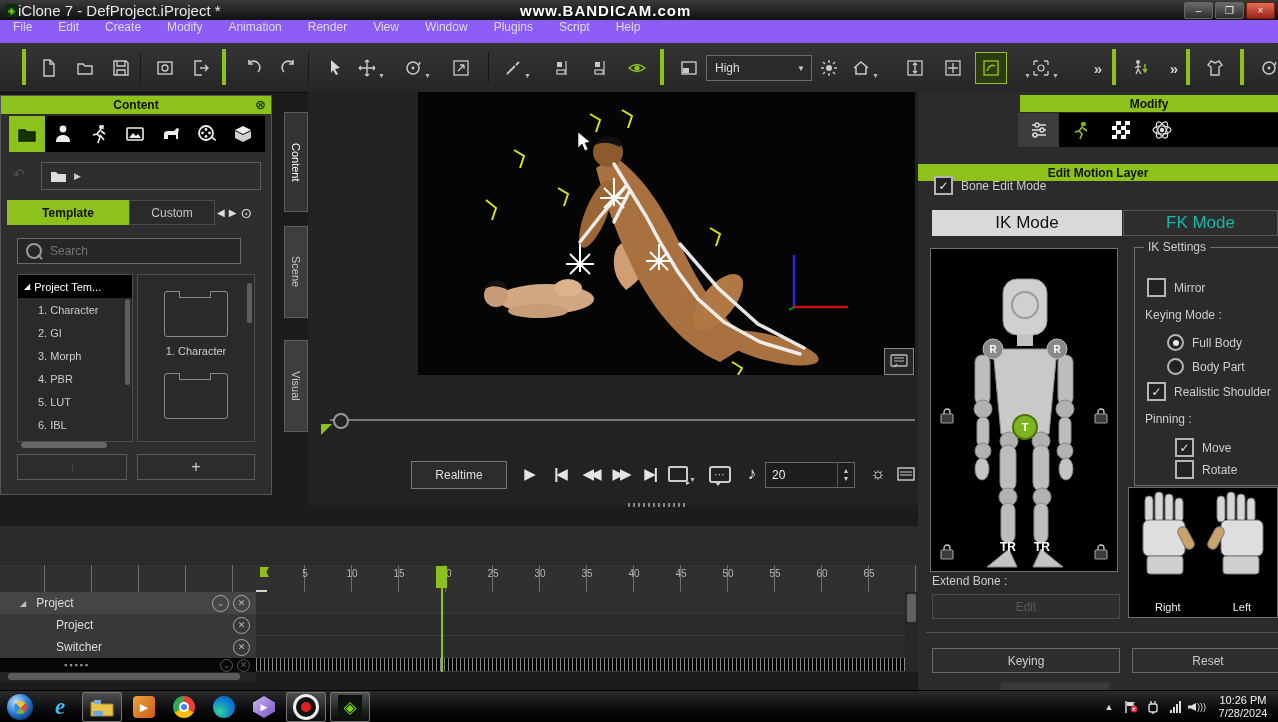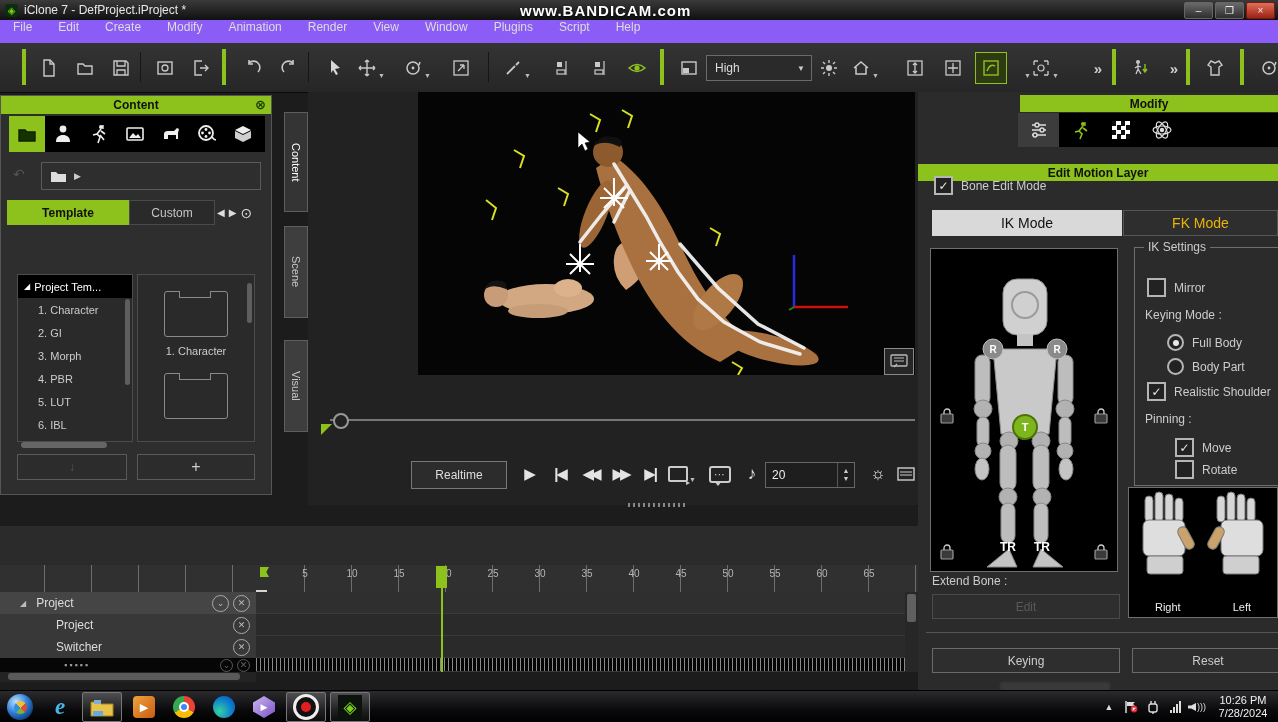--- a/index.html
+++ b/index.html
@@ -4,21 +4,21 @@
 <style>
   html,body{margin:0;padding:0;background:#000;}
   #app{position:relative;width:1278px;height:722px;background:#1c1c1c;overflow:hidden;
        font-family:"Liberation Sans","DejaVu Sans",sans-serif;color:#ccc;font-size:12px;
        -webkit-font-smoothing:antialiased;}
   .ab{position:absolute;}
   .ic{display:inline-flex;align-items:center;justify-content:center;color:#c9c9c9;}
   svg{display:block;}
   
   .titlebar{left:0;top:0;width:1278px;height:20px;background:linear-gradient(#3a3a3a,#101010);display:flex;align-items:center;}
-  .titlebar .ttl{color:#e8e8e8;font-size:12px;margin-left:6px;}
+  .titlebar .ttl{color:#e8e8e8;font-size:15px;}
   .appicon{width:13px;height:13px;margin-left:5px;border-radius:3px;background:#0d2b0d;display:flex;align-items:center;justify-content:center;color:#7ad11a;font-size:10px;}
   .watermark{left:520px;top:0;height:20px;display:flex;align-items:center;color:#fff;font-weight:bold;font-size:15px;letter-spacing:1px;text-shadow:0 1px 2px #000;}
   .winbtn{width:27px;height:15px;border:1px solid #666;border-radius:2px;background:linear-gradient(#6a6a6a,#2e2e2e);color:#eee;font-size:10px;display:flex;align-items:center;justify-content:center;margin-left:2px;}
   .winbtn.close{background:linear-gradient(#e0705a,#9c2214);border-color:#7a1a0e;}
   
   .menubar{left:0;top:20px;width:1278px;height:23px;background:#8b5cf6;display:flex;align-items:flex-start;}
   .menubar span{padding:0 13px;color:#ddd;font-size:12px;}
   
   .toolbar{left:0;top:43px;width:1278px;height:49px;background:linear-gradient(#343434,#262626);border-bottom:1px solid #0c0c0c;}
   .gbar{width:4px;height:36px;top:6px;background:#8dc21d;}
@@ -100,21 +100,21 @@
   .vsc{left:905px;top:592px;width:13px;height:80px;background:#272727;}
   .vsc .th{position:absolute;left:2px;top:2px;width:9px;height:28px;background:#606060;border-radius:2px;}
   
   .mpanel{left:918px;top:92px;width:360px;height:598px;background:#2b2b2b;}
   .mtabs{position:absolute;left:100px;top:21px;width:260px;height:34px;background:#000;display:flex;}
   .mtab{width:41px;height:34px;display:flex;align-items:center;justify-content:center;}
   .checker{width:18px;height:18px;background:conic-gradient(#fff 0 25%,#111 0 50%,#fff 0 75%,#111 0) 0 0/9px 9px;}
   .cb{width:15px;height:15px;border:2px solid #b5b5b5;background:#222;display:inline-flex;align-items:center;justify-content:center;color:#e8e8e8;font-size:12px;}
   .rb{width:13px;height:13px;border:2px solid #b5b5b5;border-radius:50%;background:#222;display:inline-flex;align-items:center;justify-content:center;}
   .rb .dot{width:6px;height:6px;border-radius:50%;background:#e8e8e8;}
-  .ikbtn{top:118px;height:26px;display:flex;align-items:center;justify-content:center;font-size:14px;}
+  .ikbtn{top:118px;height:26px;display:flex;align-items:center;justify-content:center;font-size:17px;}
   .field{border:1px solid #6e6e6e;color:#ccc;}
   .srow{display:flex;align-items:center;gap:8px;position:absolute;color:#ccc;font-size:12px;}
   .gbtn{height:23px;border:1px solid #6a6a6a;background:#2e2e2e;color:#ccc;display:flex;align-items:center;justify-content:center;font-size:12px;}
   .blackpane{background:#000;border:1px solid #6e6e6e;box-sizing:border-box;}
   
   .taskbar{left:0;top:690px;width:1278px;height:32px;background:linear-gradient(#2b2b2e,#0a0a0c 60%,#000);border-top:1px solid #000;display:flex;align-items:center;}
   .tbslot{width:40px;height:30px;display:flex;align-items:center;justify-content:center;}
   .tbslot.open{border:1px solid #777;background:linear-gradient(rgba(255,255,255,.18),rgba(255,255,255,.04));border-radius:2px;box-sizing:border-box;margin:0 2px;}
   .orb{width:26px;height:26px;border-radius:50%;background:radial-gradient(circle at 35% 30%,#bfe3ff,#2f7fd6 45%,#0a3a7a 80%);display:flex;align-items:center;justify-content:center;}
   .orbflag{width:13px;height:13px;border-radius:50%;background:conic-gradient(#e8482f 0 25%,#7db72f 0 50%,#2e8de0 0 75%,#f3c130 0);transform:rotate(45deg);opacity:.95;}
@@ -607,20 +607,24 @@
         </svg>
       <span style="font-size:9px;margin-left:6px;color:#ccc">▶</span>
     </div>
     <div class="ab tabs">
       <div class="tab on">Template</div>
       <div class="tab off">Custom</div>
       <span class="arr">◀</span>
       <span class="arr">▶</span>
       <span class="arr" style="font-size:14px">⊙</span>
     </div>
+    <div class="ab searchbox">
+      <span class="mag"></span>
+      <input placeholder="Search" style="">
+    </div>
     <div class="ab tree">
       <div class="tnode root">
           <span style="font-size:8px;margin-right:4px">◢</span>
           <span>Project Tem...</span>
         </div>
       <div class="tnode child">1. Character</div>
       <div class="tnode child">2. GI</div>
       <div class="tnode child">3. Morph</div>
       <div class="tnode child">4. PBR</div>
       <div class="tnode child">5. LUT</div>
@@ -771,21 +775,21 @@
       </div>
     </div>
     <div class="greenhdr ab" style="left:0;top:55px;width:360px;height:17px">
       <span>Edit Motion Layer</span>
     </div>
     <div class="srow" style="left:16px;top:84px">
       <span class="cb">✓</span>
       <span>Bone Edit Mode</span>
     </div>
     <div class="ab ikbtn" style="left:14px;width:190px;background:#d9d9d9;color:#111">IK Mode</div>
-    <div class="ab ikbtn" style="left:205px;width:155px;background:#2e2e2e;color:#eab308;border:1px solid #555;box-sizing:border-box">FK Mode</div>
+    <div class="ab ikbtn" style="left:205px;width:155px;background:#2e2e2e;color:#14b8a6;border:1px solid #555;box-sizing:border-box">FK Mode</div>
 
     <div class="ab blackpane" style="left:12px;top:156px;width:188px;height:324px">
       <svg width="186" height="322">
         <rect x="72" y="30" width="44" height="56" rx="14" fill="#d0d0d0" stroke="#8f8f8f"></rect>
         <circle cx="94" cy="56" r="13" fill="none" stroke="#9a9a9a" stroke-width="2"></circle>
         <rect x="86" y="85" width="16" height="12" fill="#c4c4c4"></rect>
         <path d="M62 100h64l-8 85H70z" fill="#c9c9c9" stroke="#8f8f8f"></path>
         <rect x="44" y="106" width="15" height="50" rx="7" fill="#bdbdbd" stroke="#8a8a8a"></rect>
         <rect x="127" y="106" width="15" height="50" rx="7" fill="#bdbdbd" stroke="#8a8a8a"></rect>
         <circle cx="52" cy="160" r="9" fill="#b2b2b2" stroke="#888"></circle>

